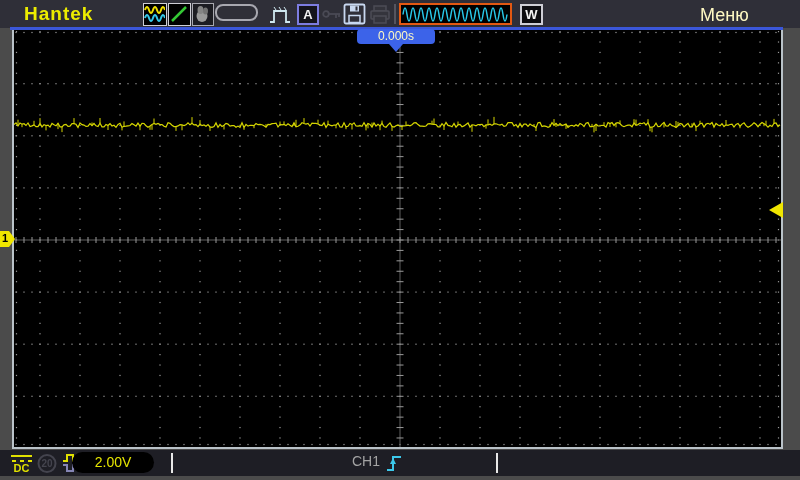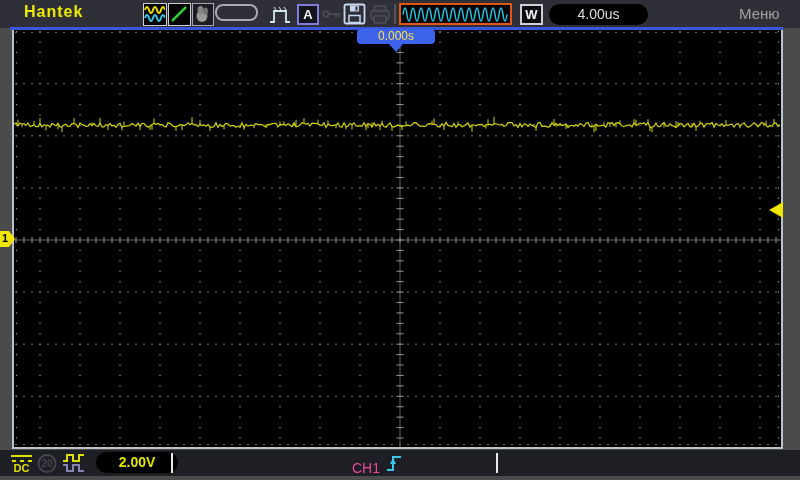--- a/index.html
+++ b/index.html
@@ -1,59 +1,59 @@
 <!DOCTYPE html>
 <html><head>
 <meta charset="utf-8">
 <style>
   html,body{margin:0;padding:0;background:#222;}
   #scope{position:relative;width:800px;height:480px;overflow:hidden;
          font-family:"Liberation Sans",sans-serif;background:#4b4b4b;}
   
   .topbar{position:absolute;left:0;top:0;width:800px;height:28px;background:#2f2f38;}
-  .logo{position:absolute;left:24px;top:3px;font-size:16px;font-weight:bold;
+  .logo{position:absolute;left:24px;top:3px;font-size:19px;font-weight:bold;
         letter-spacing:1px;color:#ecec00;}
   .ibox{position:absolute;top:3px;height:23px;background:#000;
         border:1.5px solid #cfcfd6;box-sizing:border-box;}
   .outline-slot{position:absolute;left:215px;top:4px;width:43px;height:17px;
         border:2px solid #a8a8b0;border-radius:8px;box-sizing:border-box;}
   .abox{position:absolute;left:297px;top:4px;width:22px;height:21px;box-sizing:border-box;
         border:2px solid #7d7de0;color:#f2f2f2;font-weight:bold;font-size:13px;
         text-align:center;line-height:17px;background:#15151c;}
   .wbox{position:absolute;left:520px;top:4px;width:23px;height:21px;box-sizing:border-box;
         border:2px solid #cfcfd6;color:#f2f2f2;font-weight:bold;font-size:13px;
         text-align:center;line-height:17px;background:#0c0c10;}
   .thumb{position:absolute;left:399px;top:3px;width:113px;height:22px;box-sizing:border-box;
         border:2px solid #e35812;background:#000;}
   .pill{position:absolute;background:#000;border-radius:11px;height:21px;
         text-align:center;font-size:14px;line-height:21px;color:#e4e400;}
   .pill.time{left:549px;top:4px;width:99px;color:#d9dde2;}
-  .menu{position:absolute;left:739px;top:5px;font-size:15px;color:#a3a3a3;}
+  .menu{position:absolute;left:700px;top:5px;font-size:18px;color:#fef9c3;}
   .tb-div{position:absolute;left:394px;top:4px;width:2px;height:20px;background:#55555f;}
   
   .blue-line{position:absolute;left:10px;top:27px;width:773px;height:2.5px;background:#3b57d9;}
   .screen{position:absolute;left:12px;top:30px;width:771px;height:419px;box-sizing:border-box;
           background:#000;border:2px solid #bac3c9;border-top:none;}
   .screen svg{position:absolute;left:0;top:0;}
   .trig-pill{position:absolute;left:357px;top:29px;width:78px;height:15px;background:#3c63e9;
-          border-radius:4px;color:#fde047;font-size:12px;line-height:15px;text-align:center;}
+          border-radius:4px;color:#fef9c3;font-size:12px;line-height:15px;text-align:center;}
   .trig-tri{position:absolute;left:389px;top:44px;width:0;height:0;
           border-left:7px solid transparent;border-right:7px solid transparent;
           border-top:8px solid #3c63e9;}
   .ch-marker{position:absolute;left:0;top:231px;width:15px;height:16px;}
   .ch-marker span{position:absolute;left:2px;top:1px;font-size:11px;font-weight:bold;color:#000;}
   .trig-arrow{position:absolute;left:769px;top:202px;}
   
   .bottombar{position:absolute;left:0;top:450px;width:800px;height:26px;background:#1e1e25;}
   .bicon{position:absolute;top:2px;}
-  .pill.vdiv{left:96px;top:2px;width:82px;font-weight:bold;}
+  .pill.vdiv{left:72px;top:2px;width:82px;}
   .pill.level{left:403px;top:2px;width:79px;}
   .pill.freq{left:509px;top:2px;width:140px;}
   .bb-div{position:absolute;top:3px;width:2px;height:20px;background:#e8e8e8;}
-  .chlbl{position:absolute;left:352px;top:10px;font-size:14px;color:#ec4899;}
+  .chlbl{position:absolute;left:352px;top:3px;font-size:14px;color:#a3a3a3;}
   .dt{position:absolute;left:658px;top:4px;font-size:14px;color:#dcdcdc;}
 </style>
 </head>
 <body>
 
 <div id="scope">
 
   <div class="topbar">
     <div class="logo">Hantek</div>
 
@@ -108,21 +108,20 @@
     <div class="tb-div"></div>
 
     <div class="thumb">
       <svg width="109" height="18" viewBox="0 0 109 18">
         <path d="M2,9.5 q2,-13 4,0 t4,0 t4,0 t4,0 t4,0 t4,0 t4,0 t4,0 t4,0 t4,0 t4,0 t4,0 t4,0 t4,0 t4,0 t4,0 t4,0 t4,0 t4,0 t4,0 t4,0 t4,0 t4,0 t4,0 t4,0 t4,0" fill="none" stroke="#28c8e8" stroke-width="1.5"></path>
       </svg>
     </div>
 
     <div class="wbox">W</div>
 
-    <div class="pill time">4.00us</div>
 
     <div class="menu">Меню</div>
   </div>
 
   <div class="blue-line"></div>
 
   <div class="screen">
     <svg id="grid" width="767" height="417">
         <rect x="1.4" y="1.9" width="1.2" height="1.2" fill="#9a9a9a"></rect>
         <rect x="9.4" y="1.9" width="1.2" height="1.2" fill="#9a9a9a"></rect>

